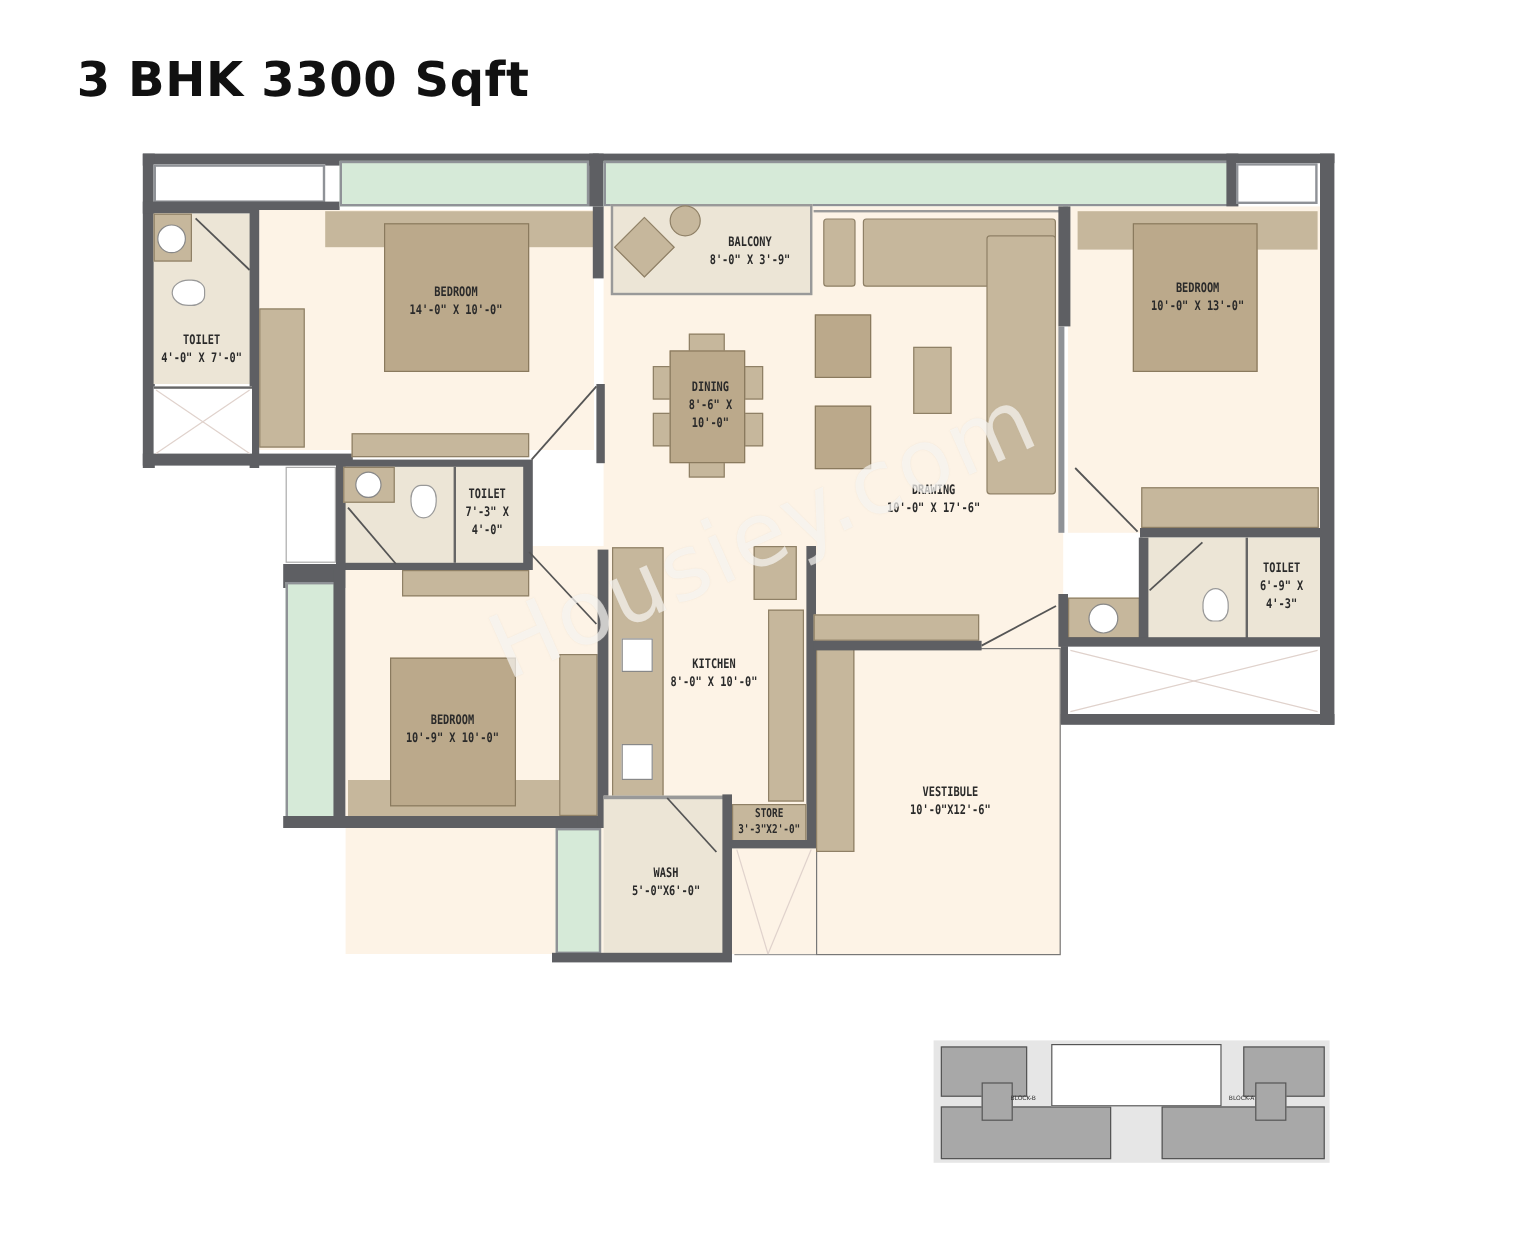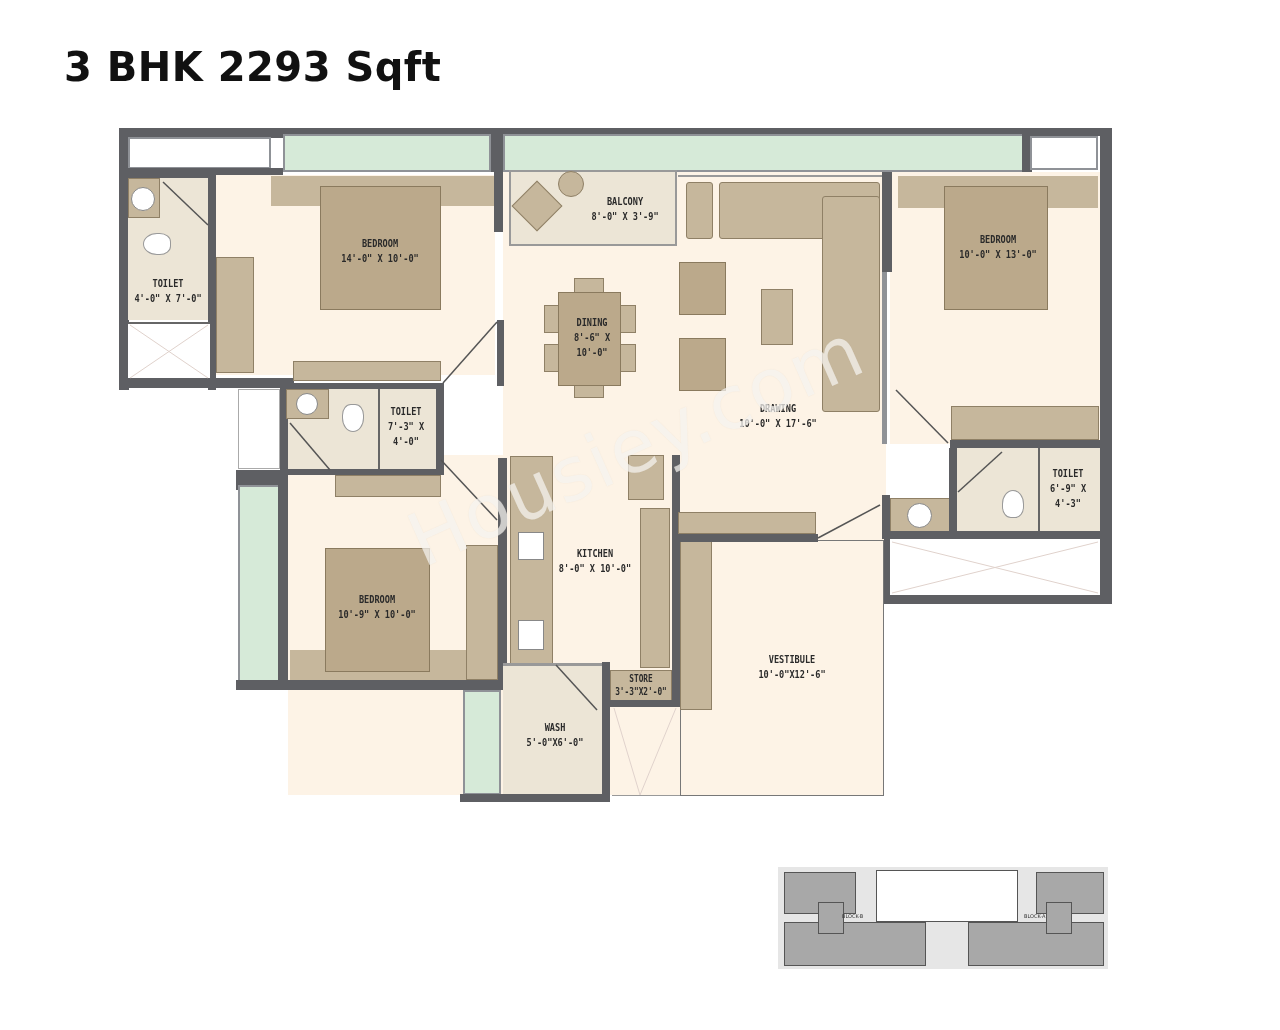--- a/index.html
+++ b/index.html
@@ -17,21 +17,21 @@
   .watermark{position:absolute;left:395px;top:505px;font-size:74px;color:rgba(255,255,255,0.6);transform:rotate(-24deg);transform-origin:left top;font-family:"DejaVu Sans",sans-serif;letter-spacing:2px;text-shadow:0 0 1px rgba(200,190,170,0.35);}
   svg{position:absolute;left:0;top:0;}
   .key{position:absolute;left:778px;top:867px;width:330px;height:102px;background:#e6e6e6;}
   .key .blk{position:absolute;background:#a8a8a8;border:1px solid #555;}
   .key .blkw{position:absolute;background:#fff;border:1px solid #555;}
   .keylbl{position:absolute;font-size:5px;color:#333;font-family:"DejaVu Sans",sans-serif;}
 </style>
 </head>
 <body>
 
-<div class="title">3 BHK 2293 Sqft</div>
+<div class="title">3 BHK 3300 Sqft</div>
 
 <div>
 
   <div class="abs wall" style="left:119px;top:128px;width:380px;height:10px;"></div>
   <div class="abs wall" style="left:494px;top:128px;width:618px;height:8px;"></div>
   <div class="abs wall" style="left:119px;top:128px;width:10px;height:262px;"></div>
   <div class="abs wall" style="left:1100px;top:128px;width:12px;height:476px;"></div>
 
   <div class="abs white" style="left:128px;top:137px;width:143px;height:32px;border:2px solid #8f9297;"></div>
   <div class="abs wall" style="left:119px;top:168px;width:164px;height:10px;"></div>

